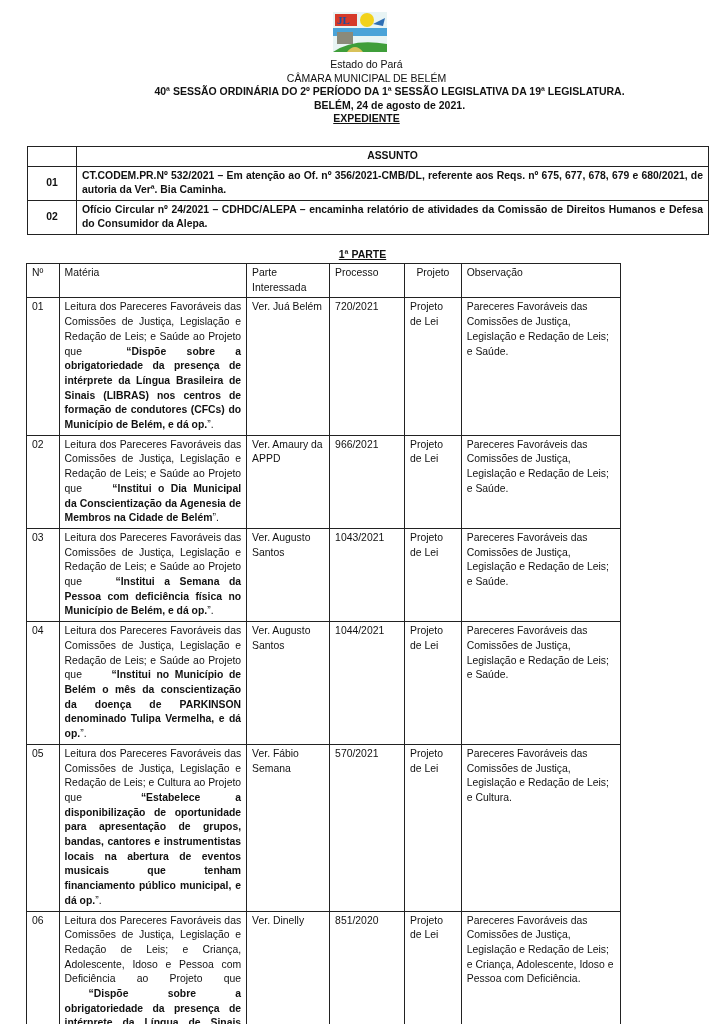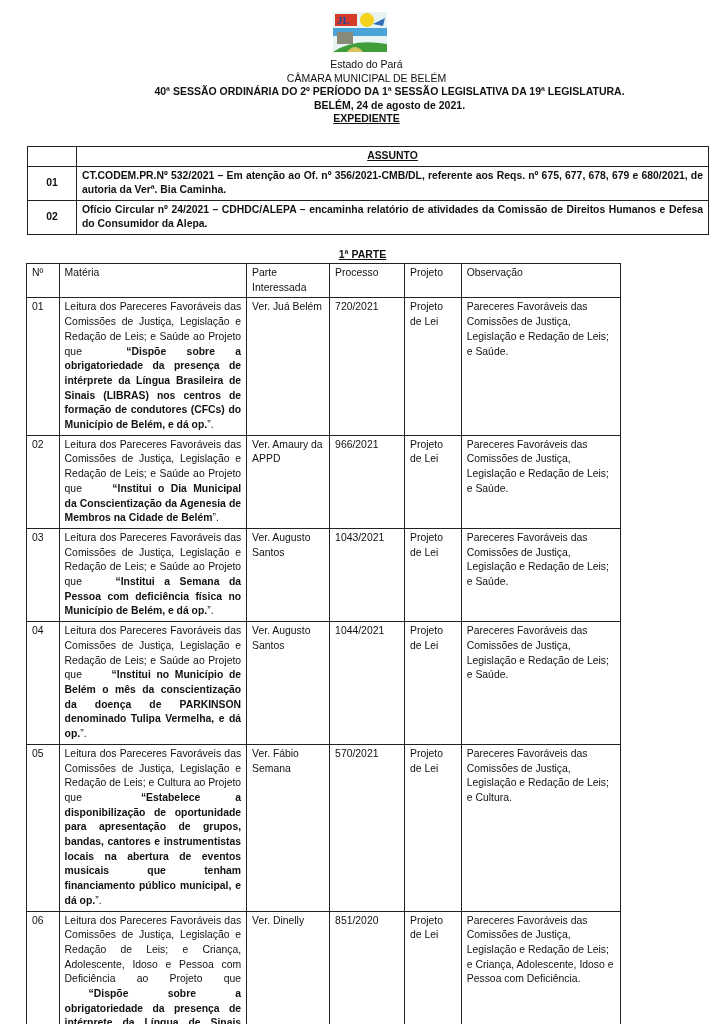--- a/index.html
+++ b/index.html
@@ -7,29 +7,29 @@
          font-family: "Liberation Sans", sans-serif; color: #111; }
   .logo { position: absolute; left: 333px; top: 12px; width: 54px; height: 40px; }
   .header { position: absolute; left: 4px; top: 58px; width: 725px; text-align: center; font-size: 10.5px; line-height: 13.5px; }
   .header .bold { font-weight: bold; margin-left: 46px; }
   .header .under { font-weight: bold; text-decoration: underline; }
   table { border-collapse: collapse; position: absolute; font-size: 10.4px; }
   td { border: 1.5px solid #222; vertical-align: top; padding: 2px 5px; line-height: 14.6px; }
   .exp { left: 27px; top: 146px; width: 682px; }
   .exp td { font-weight: bold; font-size: 10.4px; text-align: justify; }
   .exp .num { width: 38px; text-align: center; vertical-align: middle; }
-  .exp .head { text-align: center; text-decoration: underline; }
+  .exp .head { text-align: center; }
   .part-title { position: absolute; left: 0; top: 248px; width: 725px; text-align: center; font-weight: bold; text-decoration: underline; font-size: 10.5px; }
   .main { left: 26px; top: 263px; width: 595px; }
   .main td { font-size: 10.4px; line-height: 14.7px; }
   .c-num { width: 25px; }
   .c-mat { width: 208px; text-align: justify; text-align-last: left; }
   .c-parte { width: 78px; }
   .c-proc { width: 69px; }
-  .c-proj { width: 50px; }
+  .c-proj { width: 50px; text-align: center; }
   .c-obs { width: 178px; }
   .main b { font-weight: bold; margin-left: 24px; }
 </style>
 </head>
 <body>
 
 <svg class="logo" viewBox="0 0 54 40">
   <rect x="0" y="0" width="54" height="40" fill="#e8f4f4"></rect>
   <rect x="2" y="2" width="22" height="12" fill="#d63a2a"></rect>
   <text x="4" y="12" font-size="11" font-weight="bold" fill="#1c4fa0" font-family="Liberation Serif, serif">JL</text>

